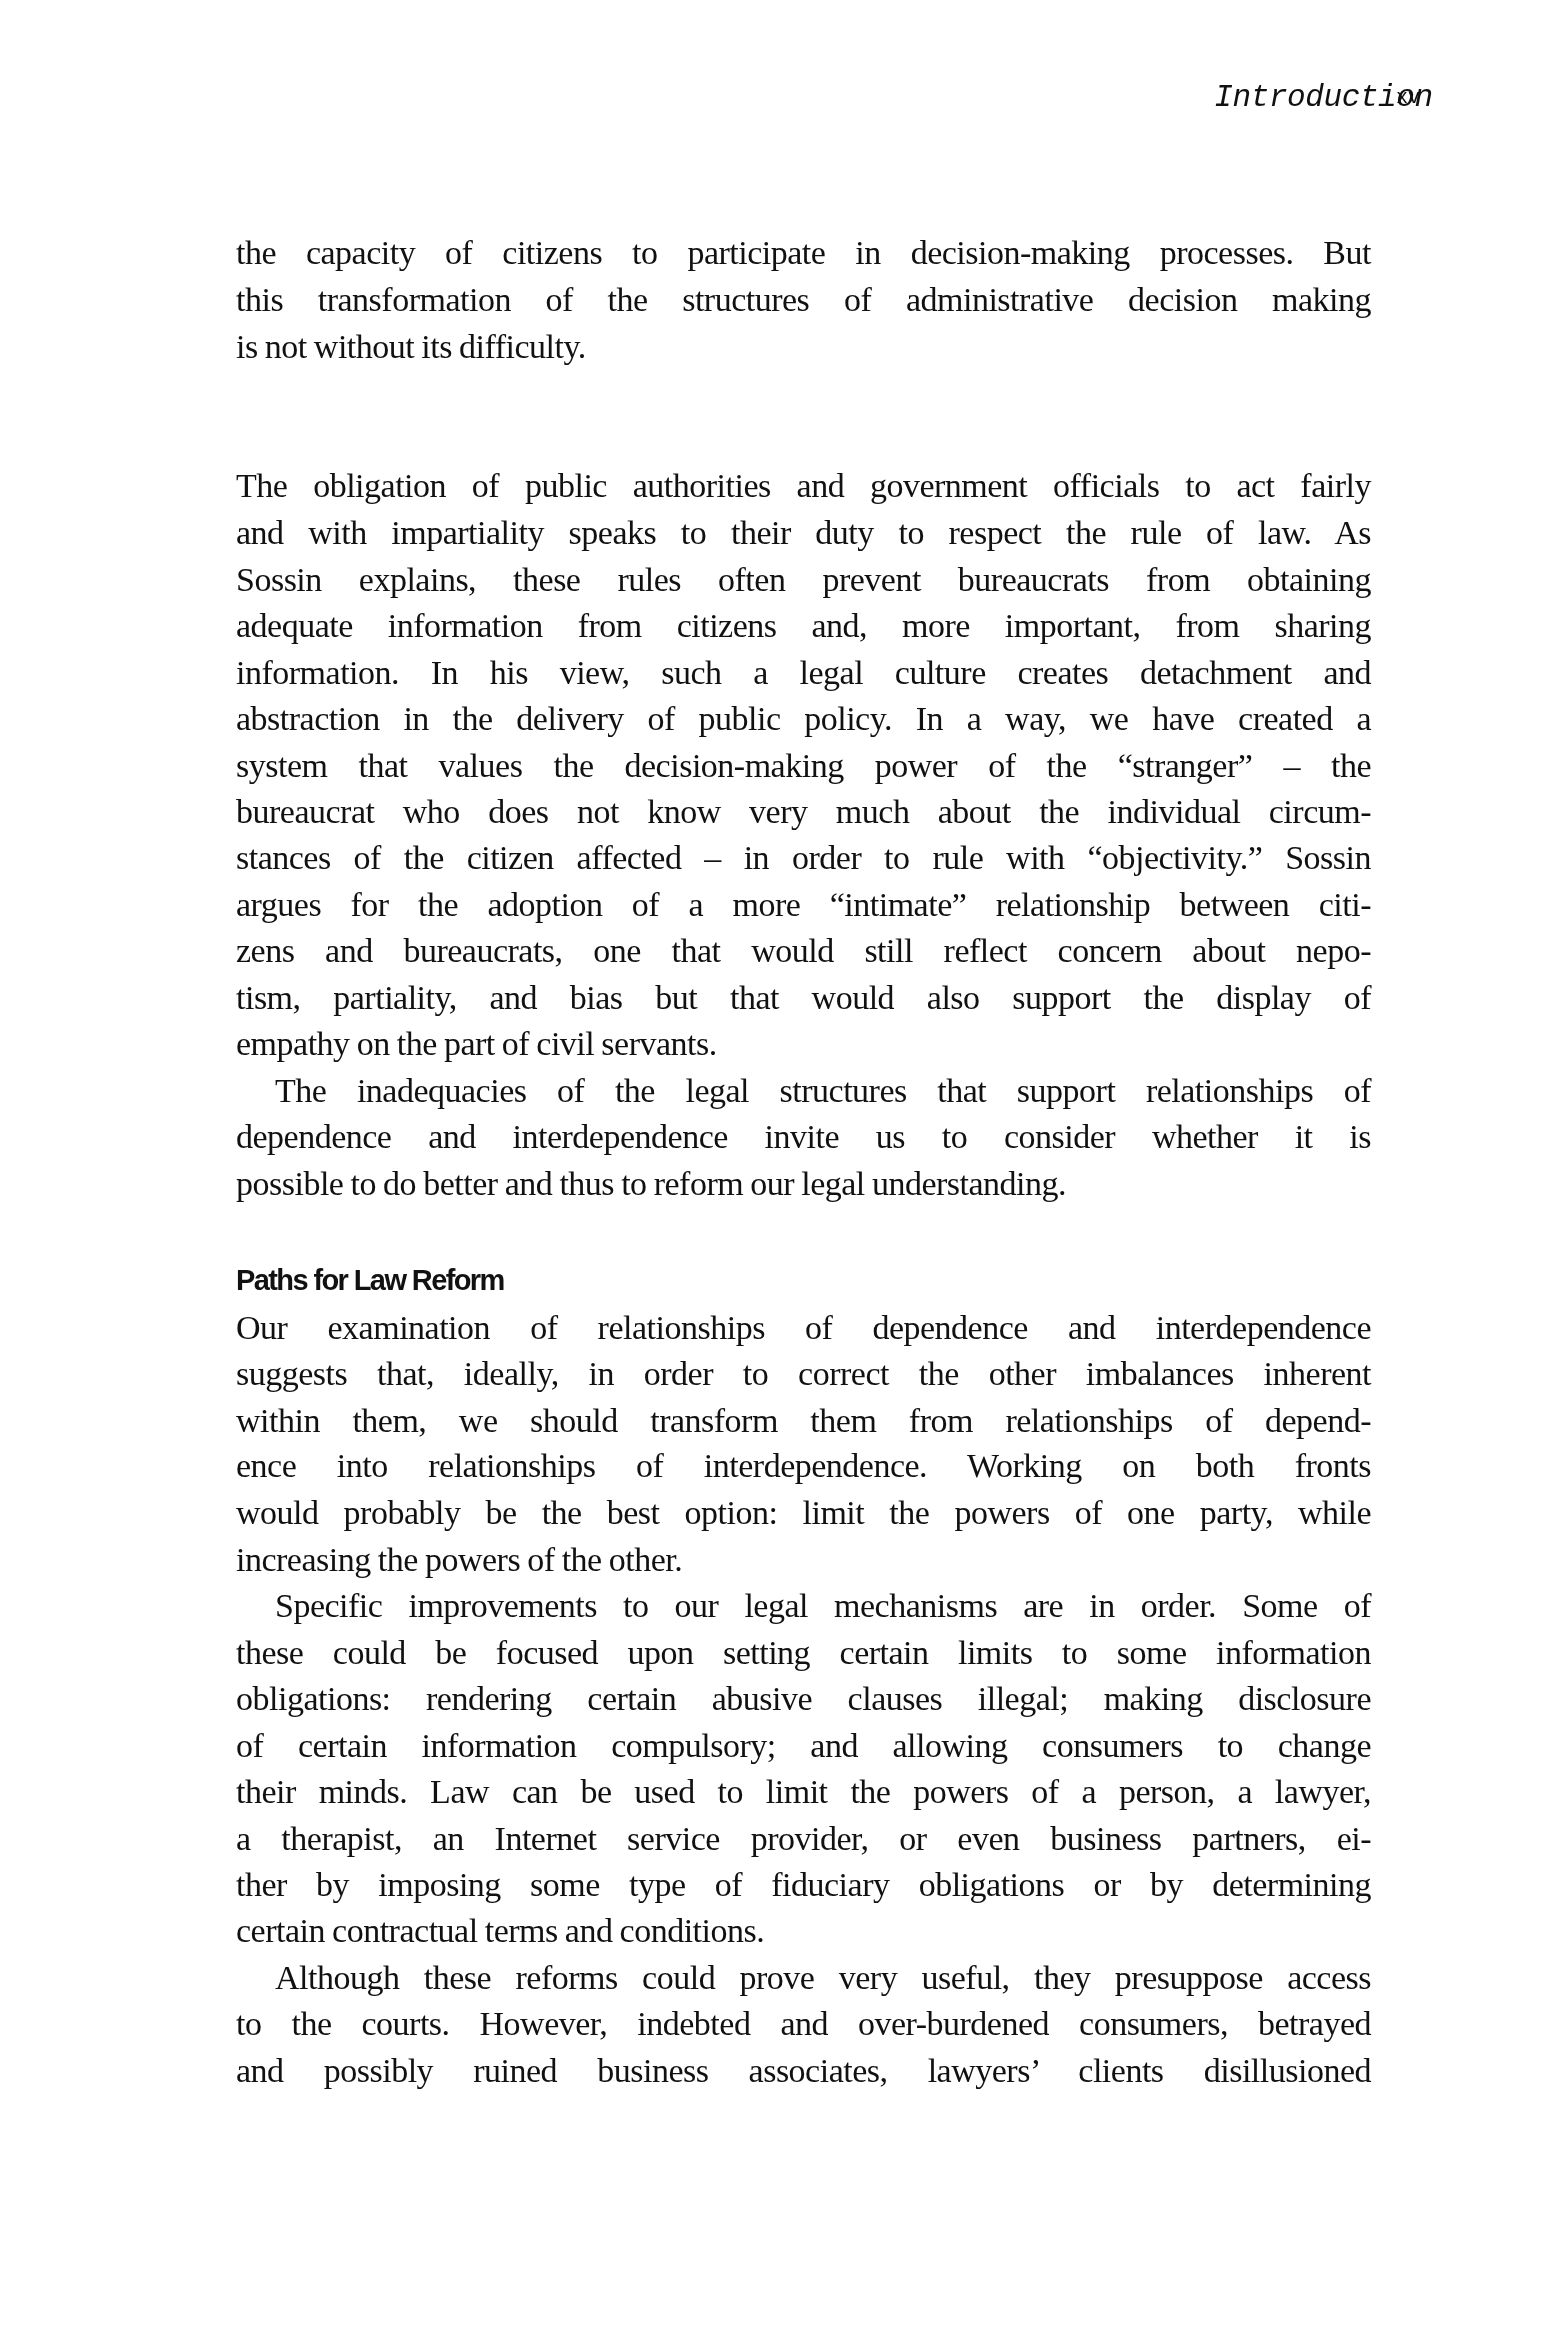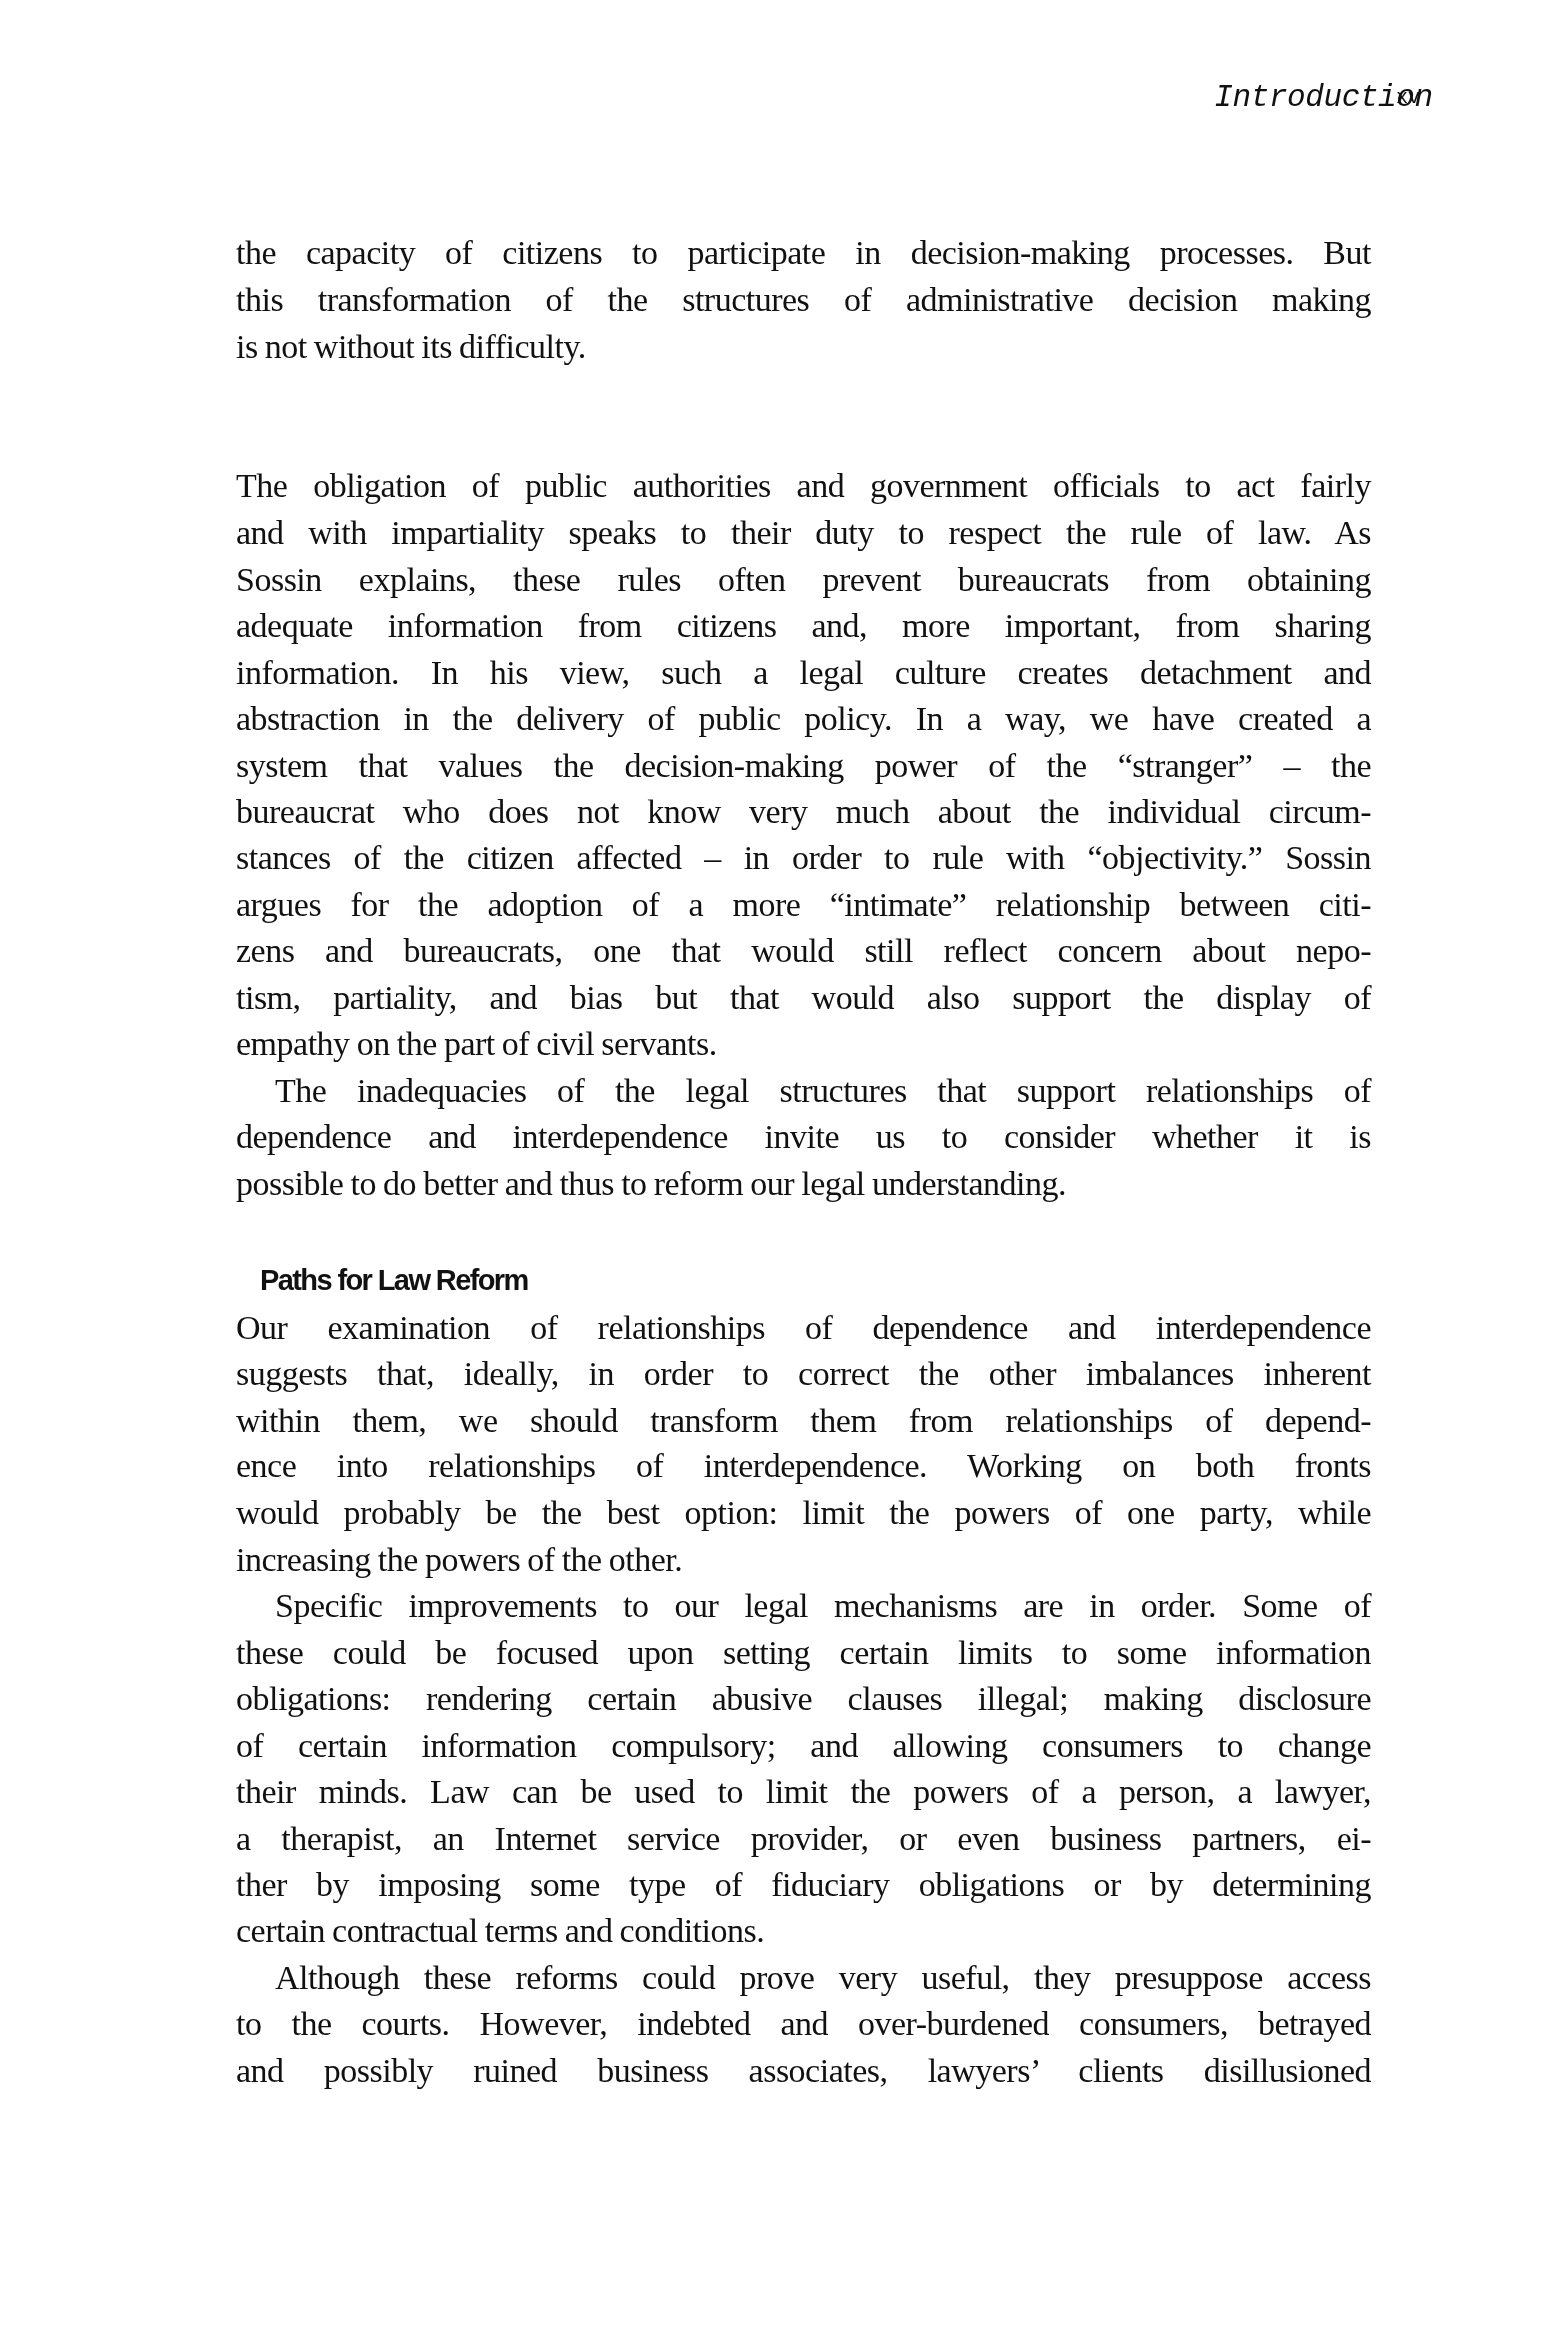--- a/index.html
+++ b/index.html
@@ -10,21 +10,21 @@
   .running-head .title { font-style:italic; position:absolute; left:17.3px; top:0; letter-spacing:-0.4px; }
   .running-head .folio { position:absolute; left:199px; top:0; font-size:20px; }
   .line { position:absolute; left:236px; width:1135px; height:47px;
     font-family:"Liberation Serif", serif; font-size:34px; line-height:47px;
     white-space:nowrap; text-align:justify; text-align-last:justify; letter-spacing:-0.5px; word-spacing:-0.9px; }
   .line.last { text-align-last:left; text-align:left; }
   .line.indent { left:275px; width:1096px; }
   .h-serif { position:absolute; left:236px; font-family:"Liberation Serif", serif; font-weight:bold;
     font-size:33px; line-height:47px; letter-spacing:-0.9px; white-space:nowrap; }
   .h-sans { position:absolute; left:236px; font-family:"Liberation Sans", sans-serif; font-weight:bold;
-    font-size:29px; line-height:47px; letter-spacing:-1.6px; white-space:nowrap;margin-left:24px; }
+    font-size:29px; line-height:47px; letter-spacing:-1.6px; white-space:nowrap; }
 </style>
 </head>
 <body>
 
 <div class="page">
 
   <div class="running-head">
     <span class="title">Introduction</span>
     <span class="folio">xv</span>
   </div>

